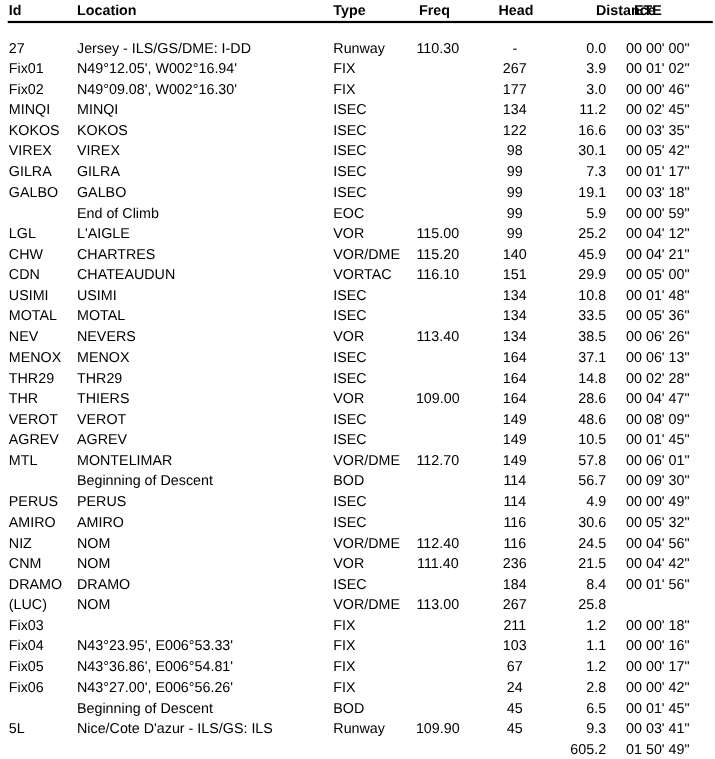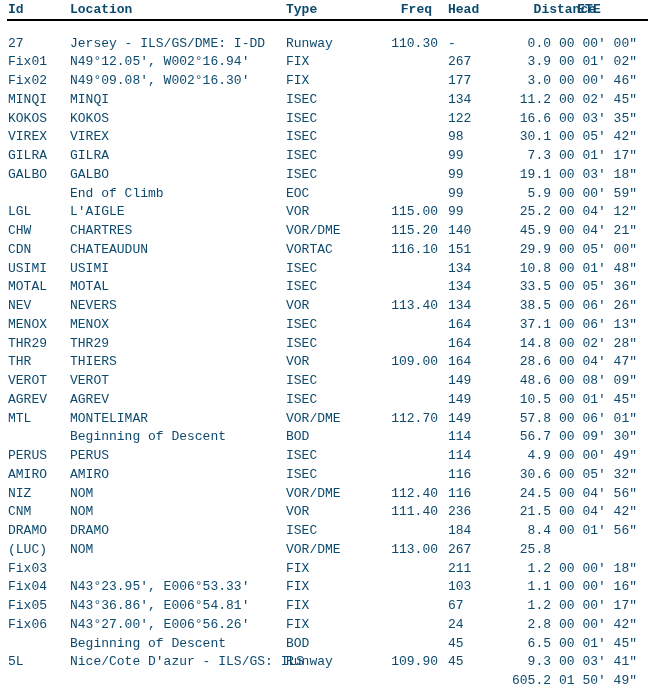--- a/index.html
+++ b/index.html
@@ -1,34 +1,34 @@
 <!DOCTYPE html>
 <html><head>
 <meta charset="utf-8">
 <style>
   html,body{margin:0;padding:0;background:#ffffff;}
   .page{
     position:relative;
     width:650px;height:690px;
     background:#ffffff;
-    color:#0c4a6e;
-    font-family:Liberation Mono, monospace;
+    color:#000000;
+    font-family:Liberation Sans, sans-serif;
     font-size:13px;
     overflow:hidden;
   }
   .hdr{position:absolute;top:2px;left:0;right:0;height:16px;line-height:16px;font-weight:bold;white-space:nowrap;}
   .rule{position:absolute;top:19px;left:7px;width:641px;height:2px;background:#000000;}
   .body{position:absolute;top:34.5px;left:0;right:0;}
   .row{position:relative;height:18.75px;line-height:18.75px;white-space:nowrap;}
   .c{position:absolute;top:0;height:100%;overflow:visible;}
   .c.id {left:8px;}
   .c.loc{left:70px;text-align:right;}
-  .c.typ{left:286px;}
-  .c.frq{left:358px;width:80px;text-align:right;}
-  .c.hed{left:448px;width:40px;text-align:left;}
+  .c.typ{left:303px;}
+  .c.frq{left:358px;width:80px;text-align:center;}
+  .c.hed{left:448px;width:40px;text-align:center;}
   .c.dst{left:481px;width:70px;text-align:right;}
   .c.ete{left:548px;width:100px;text-align:center;}
   .hdr .frq{width:74px;}
   .hdr .hed{width:42px;}
   .hdr .dst{width:81px;margin-left:34px;}
   .hdr .ete{width:82px;}
 </style>
 </head>
 <body>
 

